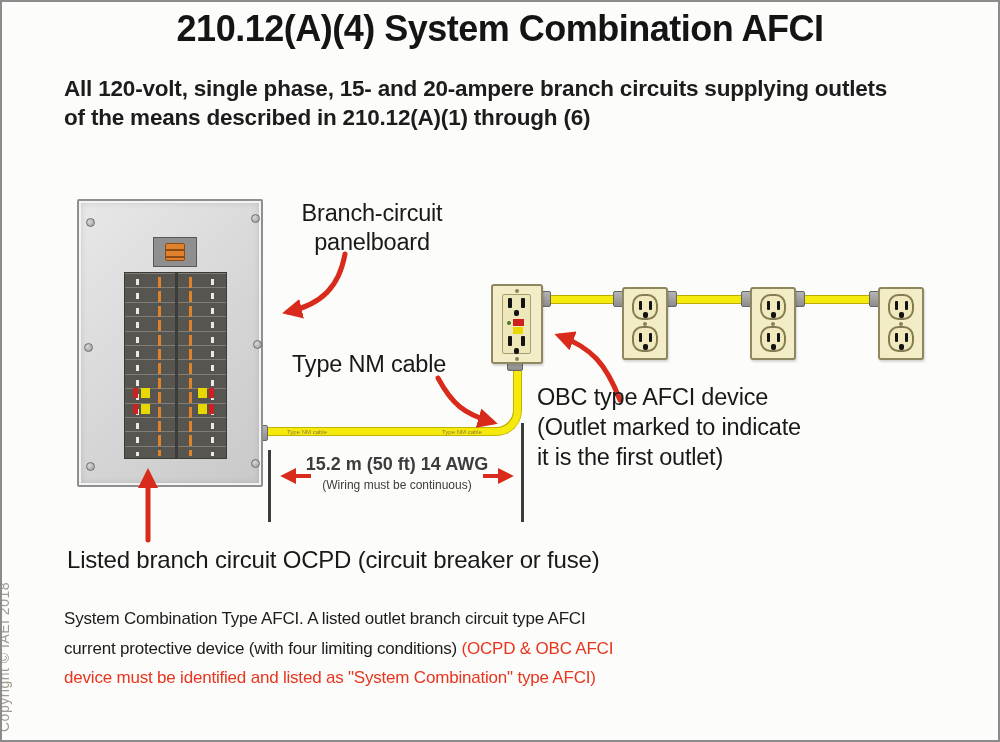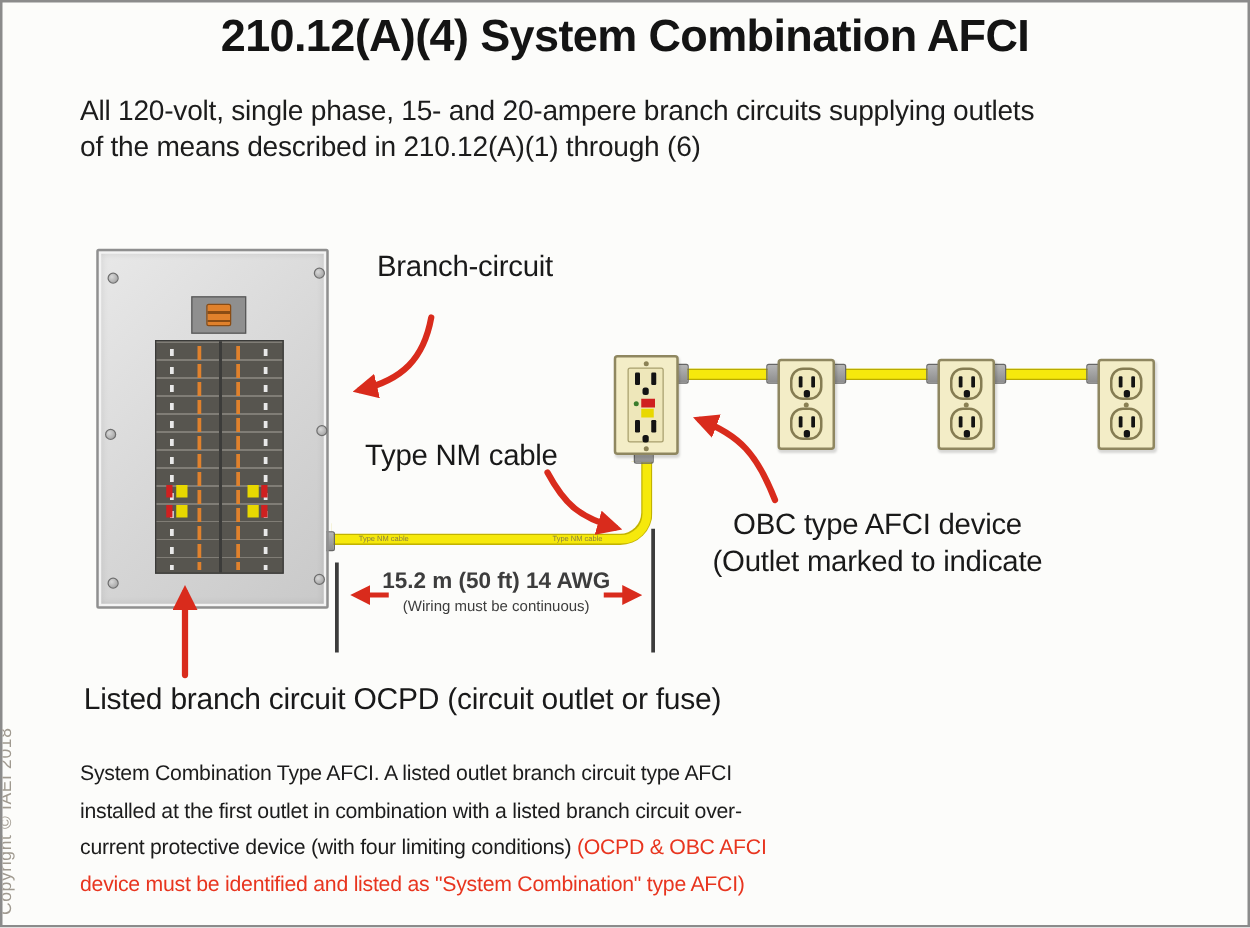--- a/index.html
+++ b/index.html
@@ -7,21 +7,21 @@
   .page {
     position:relative; width:1000px; height:742px;
     border:2px solid #8b8b8b; background:#fcfcfa; overflow:hidden;
     font-family:"Liberation Sans", sans-serif; color:#1c1c1c;
   }
   .title {
     position:absolute; top:6px; left:0; width:100%; text-align:center;
     font-size:36px; font-weight:bold; letter-spacing:-0.5px; color:#141414;
   }
   .intro { position:absolute; left:62px; top:72px; font-size:22.5px; line-height:29px; letter-spacing:-0.2px; }
-  .intro div { white-space:nowrap; }
+  .intro div { white-space:nowrap;font-weight:bold; }
 
   
   .panel {
     position:absolute; left:75px; top:197px; width:186px; height:288px; z-index:3;
     background:linear-gradient(135deg,#e8e8e8 0%,#d6d6d6 55%,#c9c9c9 100%);
     border:2px solid #8f8f8f; border-radius:2px;
     box-shadow:inset 0 0 0 2px #f3f3f3, inset 0 0 8px rgba(0,0,0,.18);
   }
   .screw {
     position:absolute; width:9px; height:9px; border-radius:50%; z-index:4;
@@ -93,21 +93,21 @@
   
   .vbar { position:absolute; width:3px; background:#3c3c3c; z-index:4; }
   .dim-text { position:absolute; left:283px; top:451px; width:224px; text-align:center; color:#3d3d3d; z-index:4; }
   .dim-text .d1 { font-size:18px; font-weight:bold; line-height:22px; white-space:nowrap; }
   .dim-text .d2 { font-size:12px; font-weight:normal; line-height:20px; white-space:nowrap; }
 
   
   .lbl { position:absolute; z-index:6; font-size:23.5px; letter-spacing:-0.2px; color:#191919; }
   .lbl-panelboard { left:275px; top:197px; width:190px; text-align:center; line-height:29px; }
   .lbl-nm { left:290px; top:349px; white-space:nowrap; }
-  .lbl-obc { left:535px; top:402px; width:330px; text-align:center; line-height:30px; }
+  .lbl-obc { left:535px; top:380px; width:330px; text-align:left; line-height:30px; }
   .lbl-ocpd { left:65px; top:544px; white-space:nowrap; font-size:24px; }
 
   .summary { position:absolute; left:62px; top:602px; font-size:17px; line-height:29.5px; letter-spacing:-0.2px; z-index:6; }
   .summary div { white-space:nowrap; }
   .red-text { color:#e8351f; }
 
   .copyright {
     position:absolute; left:10px; bottom:8px; transform-origin:left bottom; transform:rotate(-90deg);
     font-size:14px; color:#a09a90; white-space:nowrap; z-index:6; letter-spacing:0.5px;
   }
@@ -244,30 +244,31 @@
     <path d="M 343 252 C 337 285 320 302 286 310" fill="none" stroke="#d92b1c" stroke-width="5" stroke-linecap="round" marker-end="url(#ah)"></path>
     <path d="M 436 376 C 450 402 462 412 490 420" fill="none" stroke="#d92b1c" stroke-width="5" stroke-linecap="round" marker-end="url(#ah)"></path>
     <path d="M 618 398 C 604 362 590 346 558 334" fill="none" stroke="#d92b1c" stroke-width="5" stroke-linecap="round" marker-end="url(#ah)"></path>
     <path d="M 146 538 L 146 472" fill="none" stroke="#d92b1c" stroke-width="5" stroke-linecap="round" marker-end="url(#ah)"></path>
     <path d="M 309 474 L 283 474" fill="none" stroke="#d92b1c" stroke-width="4" marker-end="url(#ah)"></path>
     <path d="M 481 474 L 507 474" fill="none" stroke="#d92b1c" stroke-width="4" marker-end="url(#ah)"></path>
   </svg>
 
   <div class="lbl lbl-panelboard">
     <div>Branch-circuit</div>
+    <div>panelboard</div>
   </div>
   <div class="lbl lbl-nm">Type NM cable</div>
   <div class="lbl lbl-obc">
     <div>OBC type AFCI device</div>
     <div>(Outlet marked to indicate</div>
-  </div>
-  <div class="lbl lbl-ocpd">Listed branch circuit OCPD (circuit outlet or fuse)</div>
+    <div>it is the first outlet)</div>
+  </div>
+  <div class="lbl lbl-ocpd">Listed branch circuit OCPD (circuit breaker or fuse)</div>
 
   <div class="summary">
     <div>System Combination Type AFCI. A listed outlet branch circuit type AFCI</div>
-    <div>installed at the first outlet in combination with a listed branch circuit over-</div>
     <div><span>current protective device (with four limiting conditions) </span><span class="red-text">(OCPD &amp; OBC AFCI</span></div>
     <div class="red-text">device must be identified and listed as "System Combination" type AFCI)</div>
   </div>
 
   <div class="copyright">Copyright © IAEI 2018</div>
 
 </div>
 
 </body></html>

